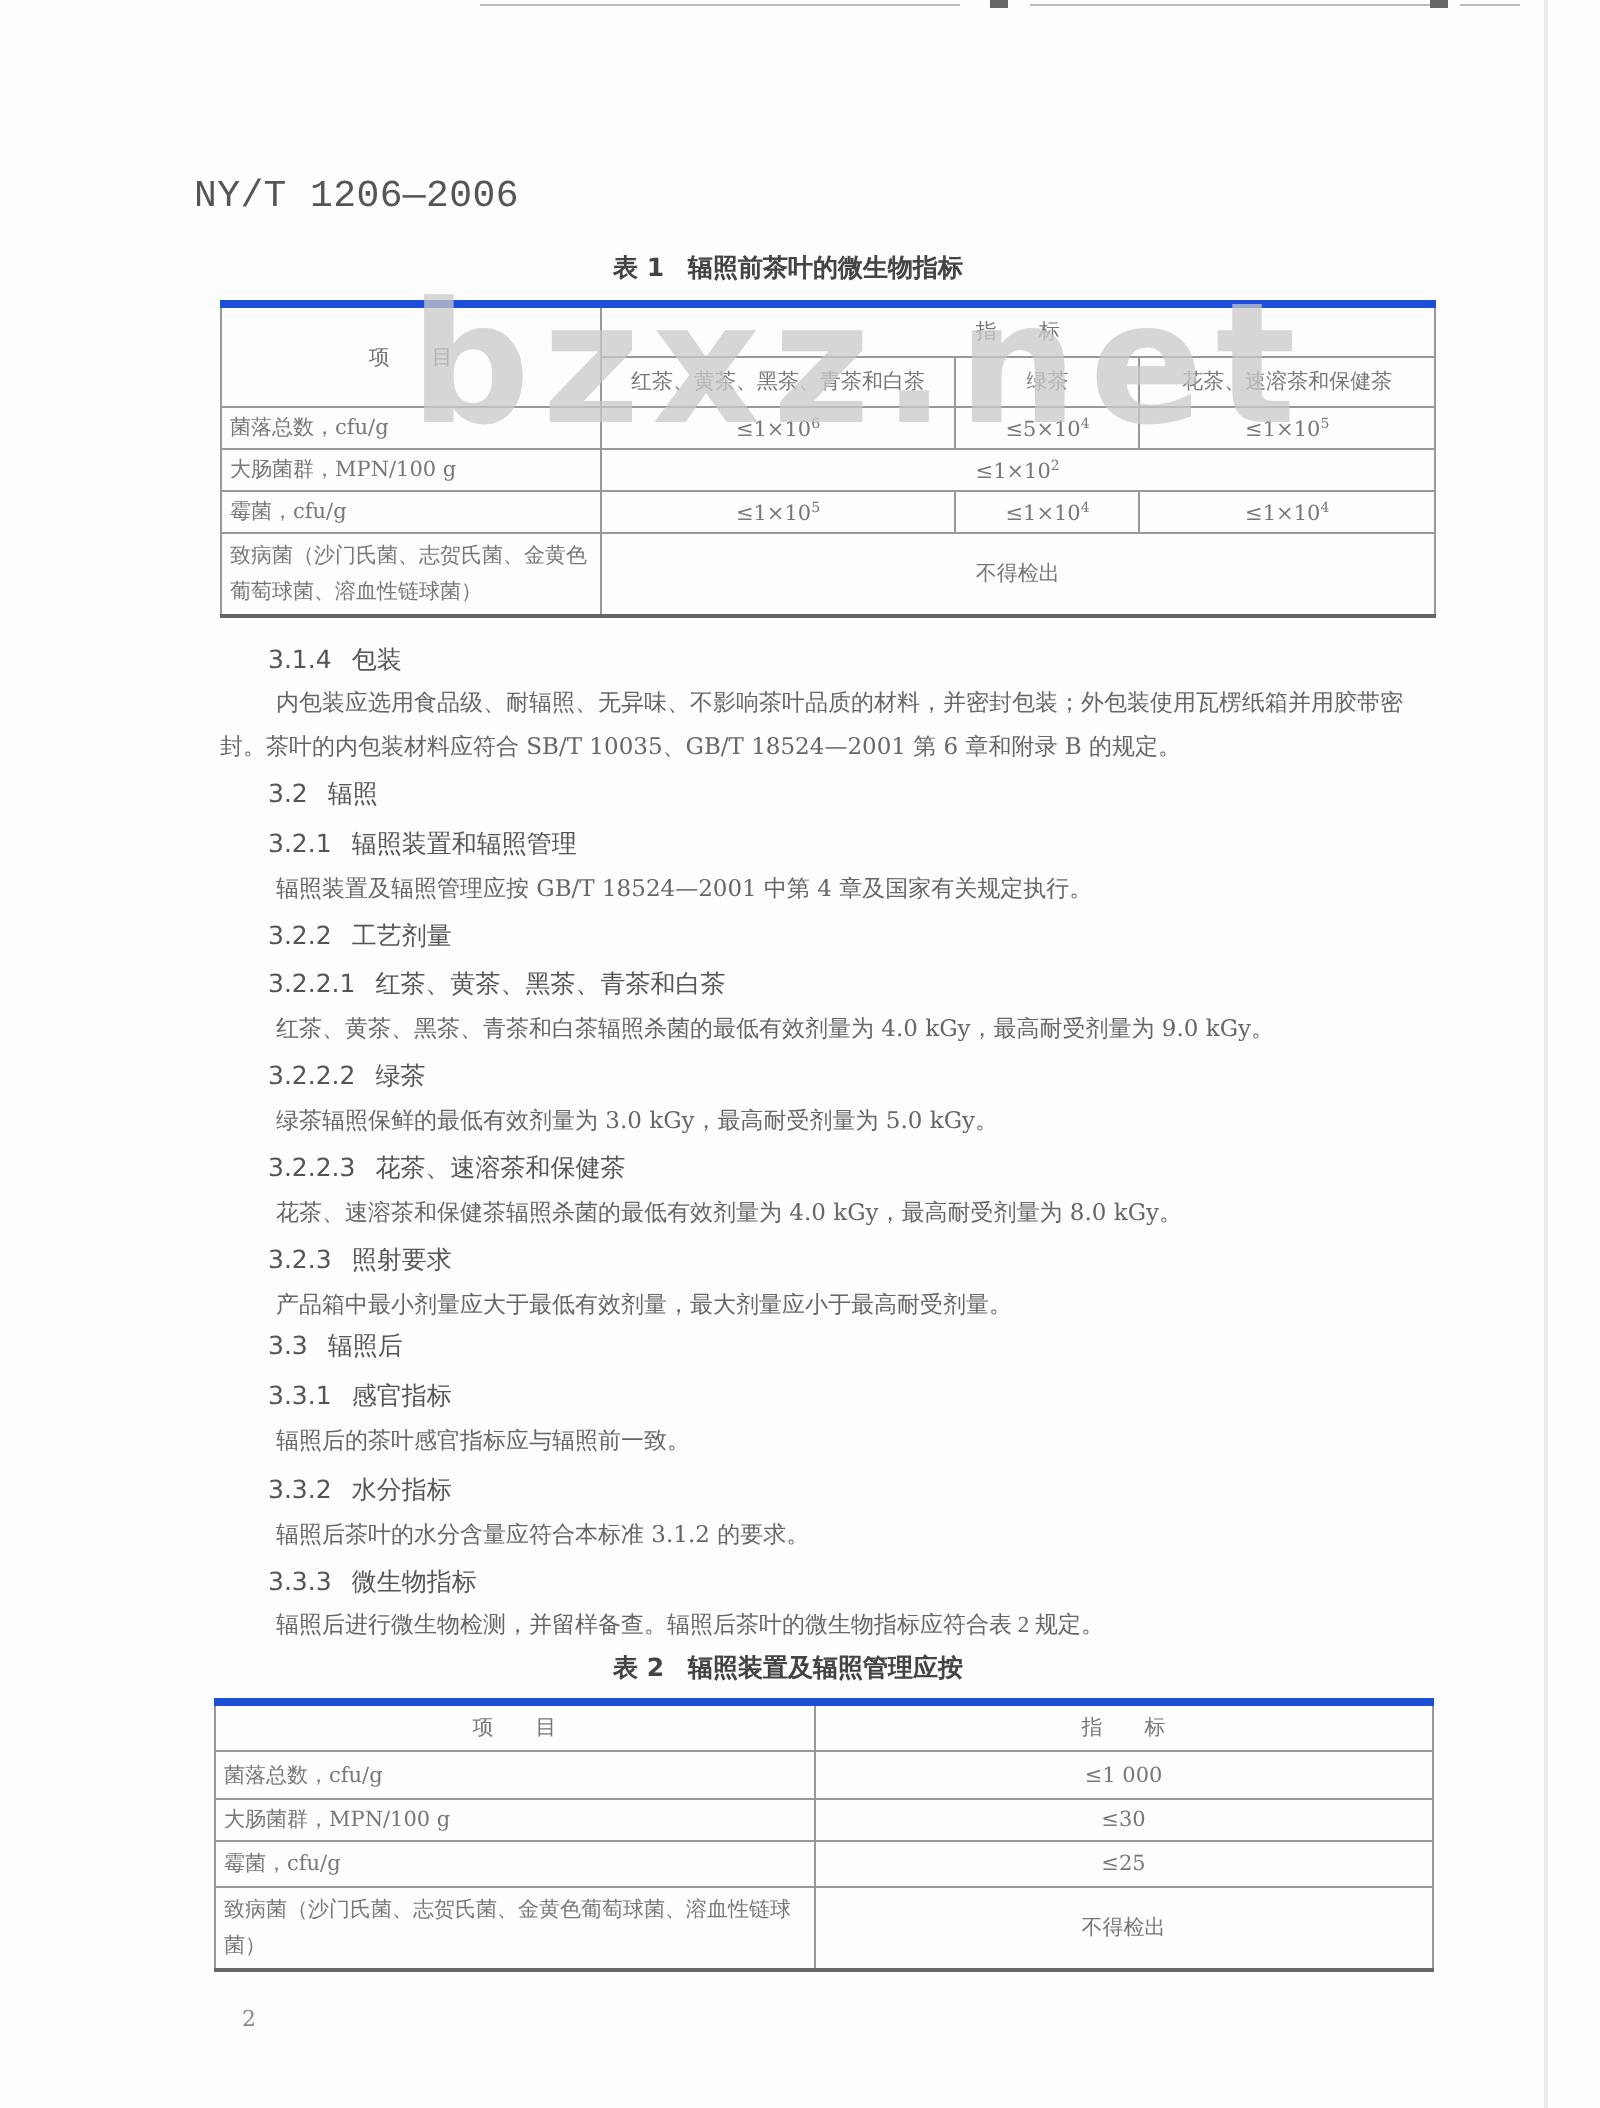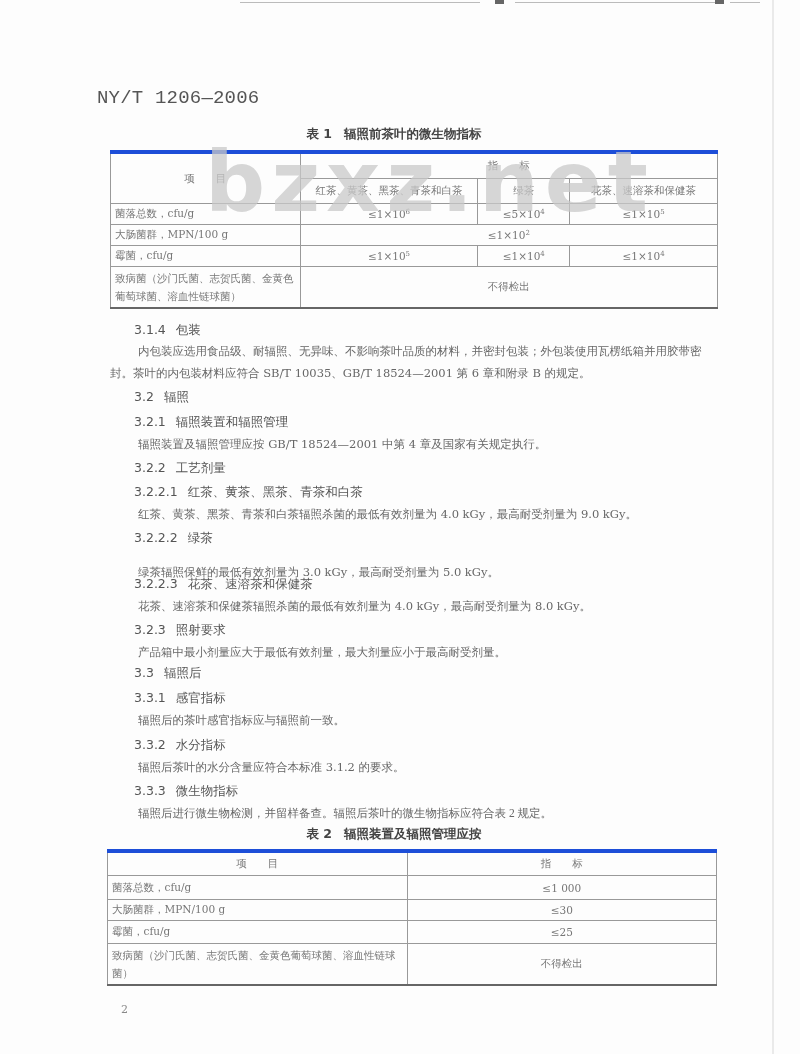--- a/index.html
+++ b/index.html
@@ -107,21 +107,21 @@
 
 <div class="h" style="top:322px;"><span class="n">3.1.4</span><span>包装</span></div>
 <div class="p" style="top:340px;">内包装应选用食品级、耐辐照、无异味、不影响茶叶品质的材料，并密封包装；外包装使用瓦楞纸箱并用胶带密封。茶叶的内包装材料应符合 SB/T 10035、GB/T 18524—2001 第 6 章和附录 B 的规定。</div>
 <div class="h" style="top:389px;"><span class="n">3.2</span><span>辐照</span></div>
 <div class="h" style="top:414px;"><span class="n">3.2.1</span><span>辐照装置和辐照管理</span></div>
 <div class="p" style="top:433px;">辐照装置及辐照管理应按 GB/T 18524—2001 中第 4 章及国家有关规定执行。</div>
 <div class="h" style="top:460px;"><span class="n">3.2.2</span><span>工艺剂量</span></div>
 <div class="h" style="top:484px;"><span class="n">3.2.2.1</span><span>红茶、黄茶、黑茶、青茶和白茶</span></div>
 <div class="p" style="top:503px;">红茶、黄茶、黑茶、青茶和白茶辐照杀菌的最低有效剂量为 4.0 kGy，最高耐受剂量为 9.0 kGy。</div>
 <div class="h" style="top:530px;"><span class="n">3.2.2.2</span><span>绿茶</span></div>
-<div class="p" style="top:549px;margin-top:12px;">绿茶辐照保鲜的最低有效剂量为 3.0 kGy，最高耐受剂量为 5.0 kGy。</div>
+<div class="p" style="top:549px;">绿茶辐照保鲜的最低有效剂量为 3.0 kGy，最高耐受剂量为 5.0 kGy。</div>
 <div class="h" style="top:576px;"><span class="n">3.2.2.3</span><span>花茶、速溶茶和保健茶</span></div>
 <div class="p" style="top:595px;">花茶、速溶茶和保健茶辐照杀菌的最低有效剂量为 4.0 kGy，最高耐受剂量为 8.0 kGy。</div>
 <div class="h" style="top:622px;"><span class="n">3.2.3</span><span>照射要求</span></div>
 <div class="p" style="top:641px;">产品箱中最小剂量应大于最低有效剂量，最大剂量应小于最高耐受剂量。</div>
 <div class="h" style="top:665px;"><span class="n">3.3</span><span>辐照后</span></div>
 <div class="h" style="top:690px;"><span class="n">3.3.1</span><span>感官指标</span></div>
 <div class="p" style="top:709px;">辐照后的茶叶感官指标应与辐照前一致。</div>
 <div class="h" style="top:737px;"><span class="n">3.3.2</span><span>水分指标</span></div>
 <div class="p" style="top:756px;">辐照后茶叶的水分含量应符合本标准 3.1.2 的要求。</div>
 <div class="h" style="top:783px;"><span class="n">3.3.3</span><span>微生物指标</span></div>

